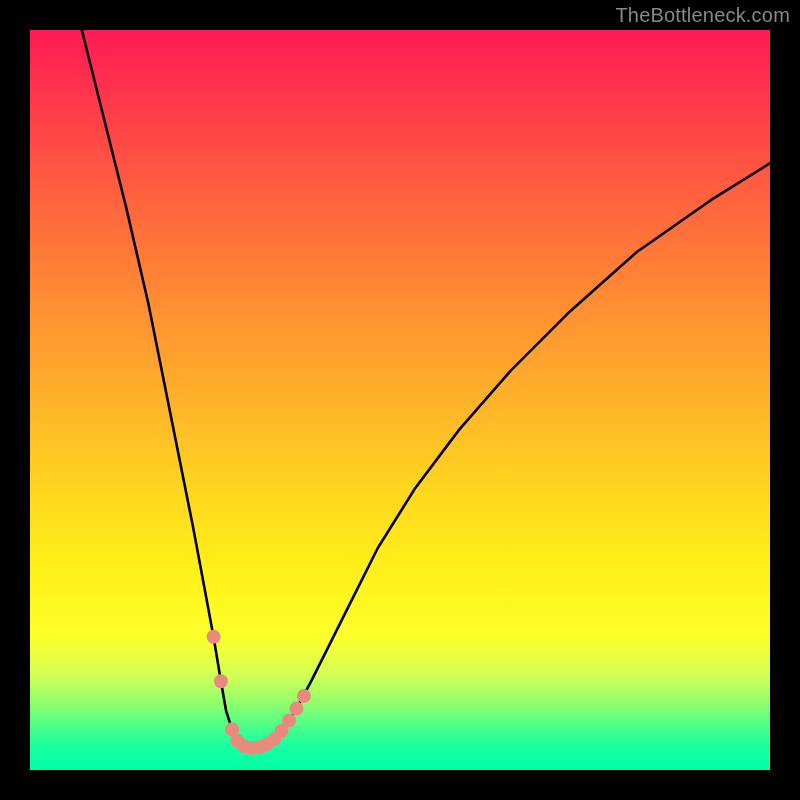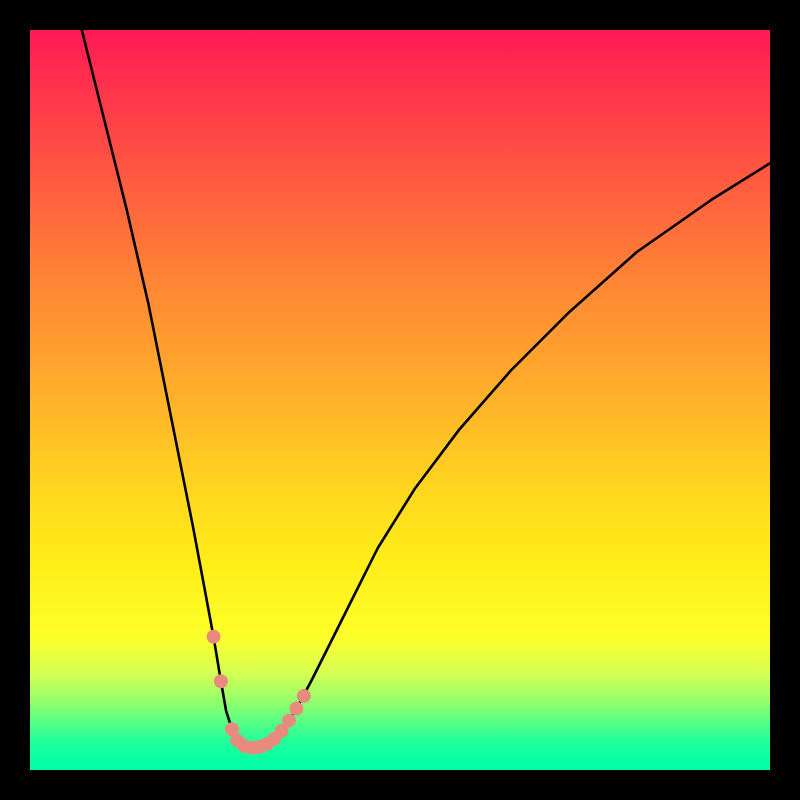--- a/index.html
+++ b/index.html
@@ -56,20 +56,21 @@
   }
   .curve-layer {
     position: absolute;
     inset: 0;
   }
 </style>
 </head>
 <body>
 <div class="outer">
 
+  <div class="watermark">TheBottleneck.com</div>
 
   <div class="plot-area">
     <div class="gradient"></div>
     <svg id="curve-svg" class="curve-layer" width="740" height="740" viewBox="0 0 740 740">
         <path d="M51.80 0.00 L74.00 88.80 L96.20 177.60 L118.40 273.80 L133.20 347.80 L148.00 421.80 L162.80 495.80 L173.90 555.00 L183.52 606.80 L190.92 651.20 L196.10 680.80 L202.02 699.30 L207.20 710.40 L214.60 716.32 L222.00 717.80 L229.40 717.06 L236.80 714.10 L244.20 708.92 L251.60 700.78 L259.00 690.42 L266.40 678.58 L281.20 651.20 L296.00 621.60 L318.20 577.20 L347.80 518.00 L384.80 458.80 L429.20 399.60 L481.00 340.40 L540.20 281.20 L606.80 222.00 L680.80 170.20 L740.00 133.20" fill="none" stroke="#000000" stroke-width="2.6" stroke-linecap="round" stroke-linejoin="round"></path>
         <g>
           <circle cx="183.52" cy="606.80" r="7" fill="#e98a7e" stroke="#d86e5f" stroke-width="0"></circle>
           <circle cx="190.92" cy="651.20" r="7" fill="#e98a7e" stroke="#d86e5f" stroke-width="0"></circle>
           <circle cx="202.02" cy="699.30" r="7" fill="#e98a7e" stroke="#d86e5f" stroke-width="0"></circle>
           <circle cx="207.20" cy="710.40" r="7" fill="#e98a7e" stroke="#d86e5f" stroke-width="0"></circle>

